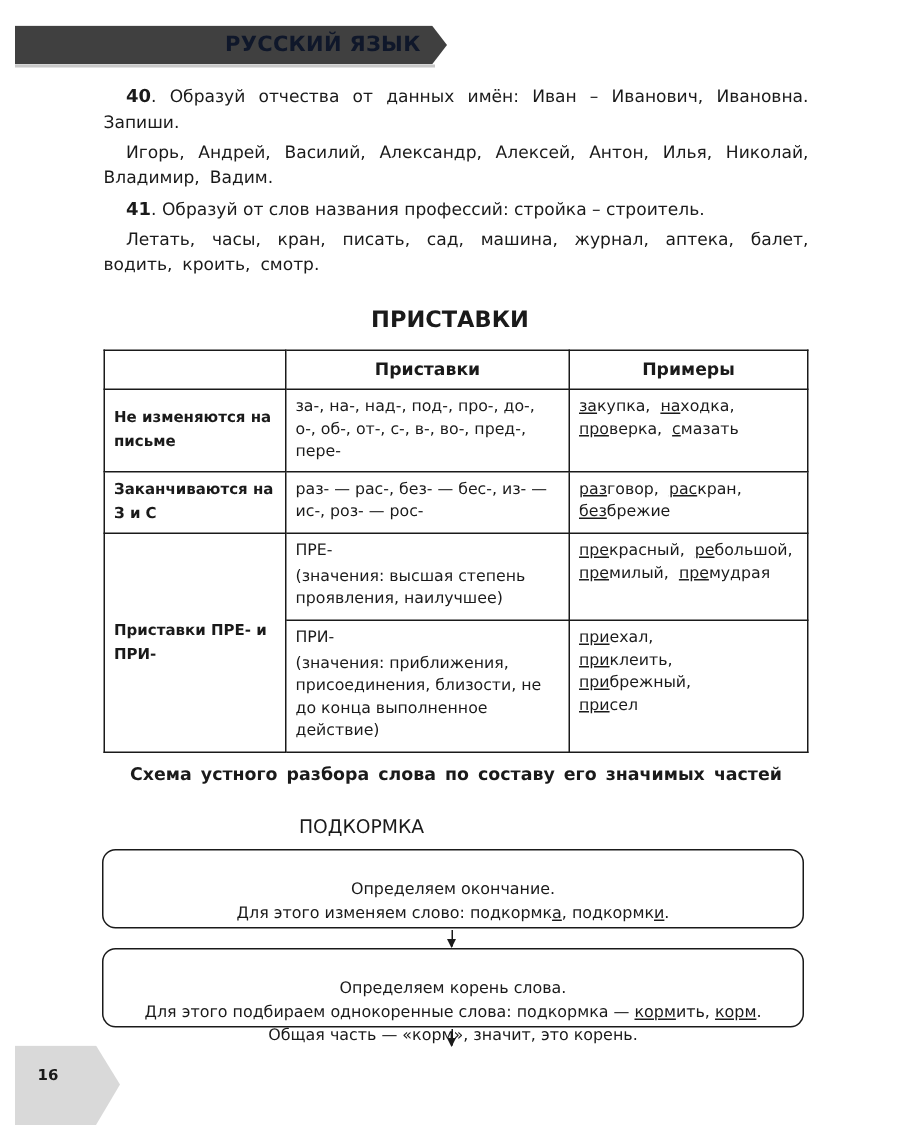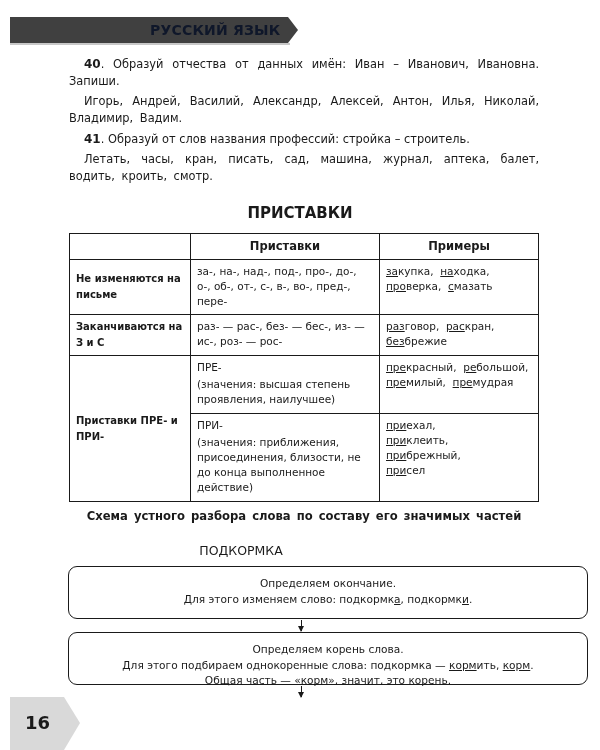--- a/index.html
+++ b/index.html
@@ -38,33 +38,33 @@
   table.prefix th { font-weight: bold; font-size: 11.5px; height: 17px; vertical-align: middle; text-align: center; }
   .c1 { width: 108px; } .c2 { width: 176px; }
   .rowhead { font-weight: bold; font-size: 10px; vertical-align: middle !important; line-height: 16px; }
   u { text-decoration: underline; text-underline-offset: 1px; }
   .scheme-title {
     position: absolute; left: 69px; width: 470px; top: 493px; text-align: center;
     font-weight: bold; font-size: 11.6px; word-spacing: 2px; margin-top: 16px;
   }
   .word-title { position: absolute; left: 0; width: 482px; top: 543px; text-align: center; font-size: 12.5px; }
   .flowbox {
-    position: absolute; left: 68px; width: 520px; border: 1.3px solid #1a1a1a; border-radius: 9px;
-    text-align: center; font-size: 10.6px; line-height: 15.5px; padding-top: 9px; box-sizing: border-box;
+    position: absolute; left: 68px; width: 468px; border: 1.3px solid #1a1a1a; border-radius: 9px;
+    text-align: center; font-size: 10.6px; line-height: 15.5px; padding-top: 19px; box-sizing: border-box;
   }
   .arrow { position: absolute; left: 301px; width: 1px; background: #1a1a1a; }
   .arrow::after {
     content: ""; position: absolute; left: -3px; bottom: -1px;
     border-left: 3.5px solid transparent; border-right: 3.5px solid transparent; border-top: 6px solid #1a1a1a;
   }
   .page-tab {
     position: absolute; left: 10px; top: 697px; width: 70px; height: 53px; background: #d9d9d9;
     clip-path: polygon(0 0, 54px 0, 70px 26px, 54px 53px, 0 53px);
   }
-  .page-num { position: absolute; left: 25px; top: 712px; font-weight: bold; font-size: 18px; text-align: center; }
+  .page-num { position: absolute; left: 25px; top: 712px; font-weight: bold; font-size: 10px; text-align: center; }
 </style>
 </head>
 <body>
 
 <div class="banner"></div>
 <div class="banner-shadow"></div>
 <div class="banner-title">РУССКИЙ ЯЗЫК</div>
 
 <div class="task" style="top:56px;">
   <p class="lead"><span class="num">40</span><span>. Образуй отчества от данных имён: Иван – Иванович, Ивановна. Запиши.</span></p>

